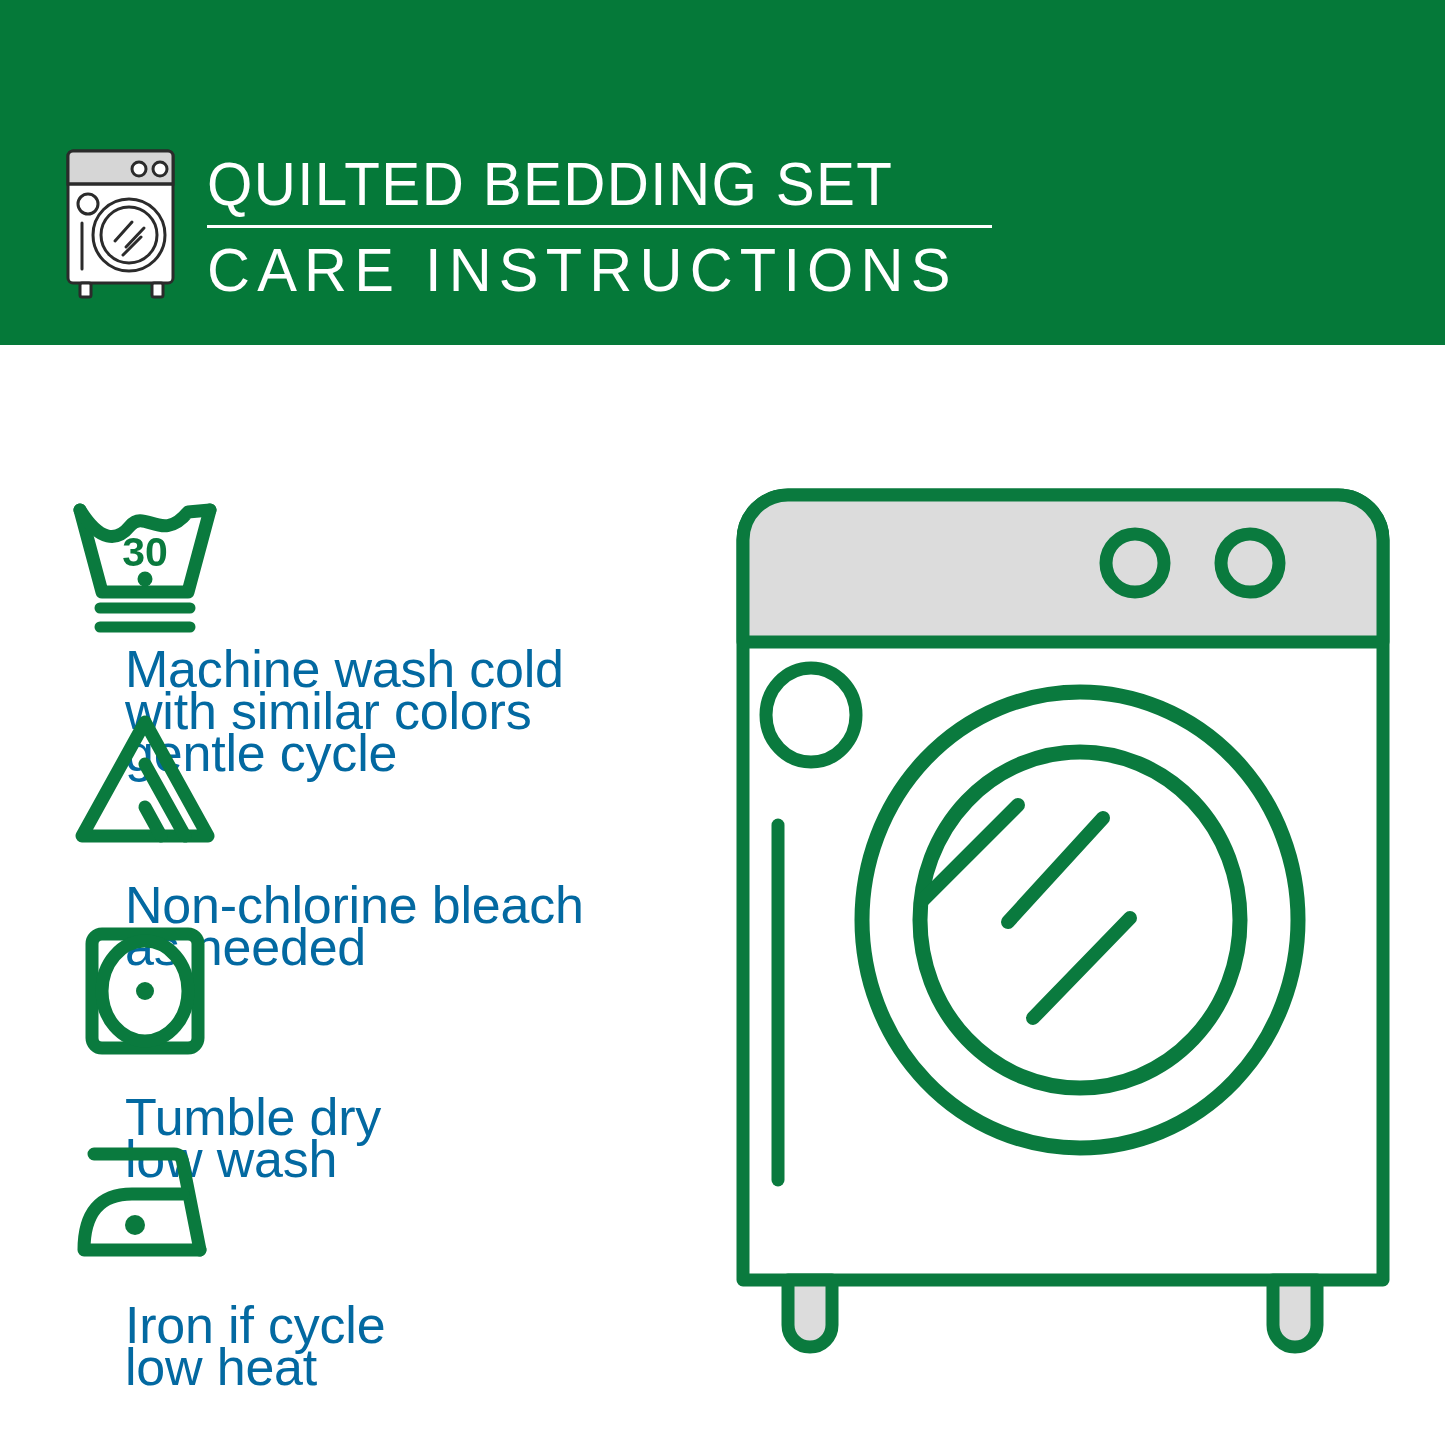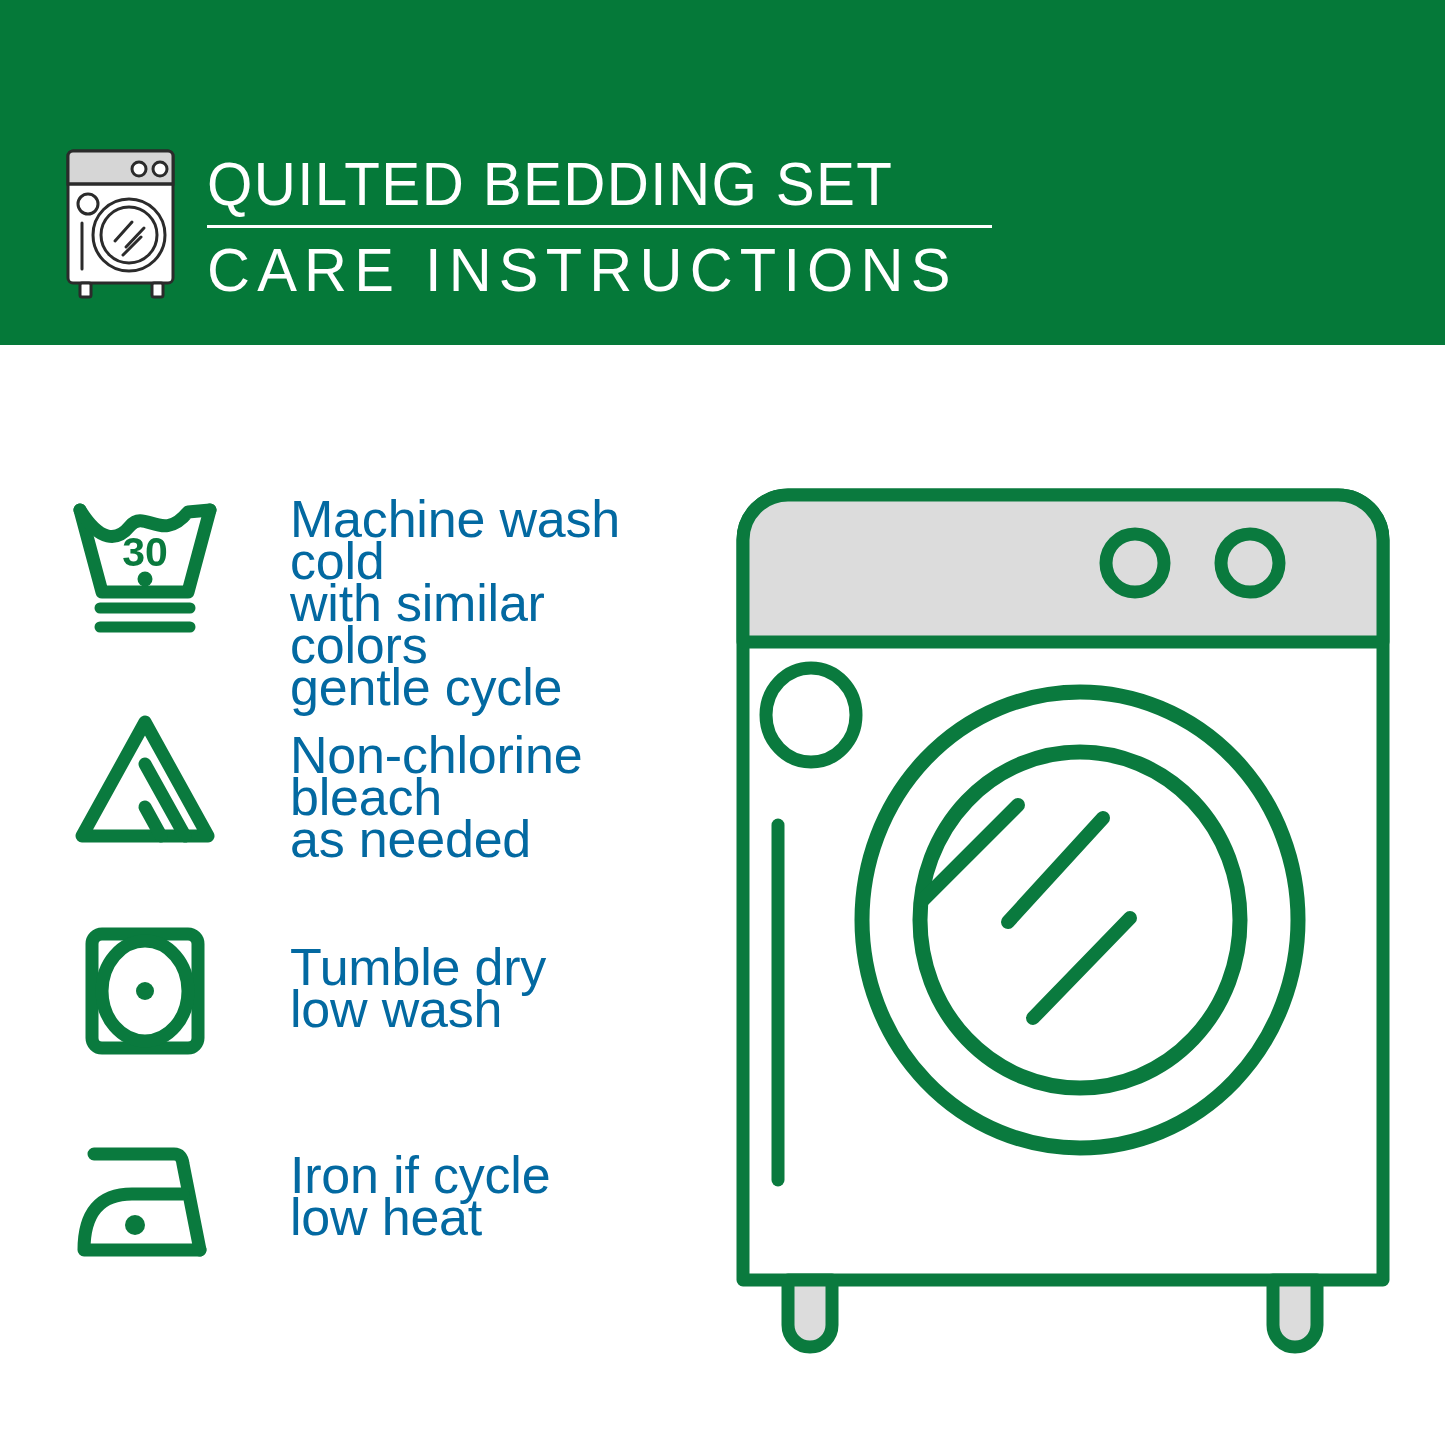--- a/index.html
+++ b/index.html
@@ -80,21 +80,21 @@
 
   
   #care-list {
     position: absolute;
     left: 70px;
     top: 492px;
     width: 620px;
   }
   .care-row {
     display: flex;
-    flex-direction: row;
+    flex-direction: column;
     align-items: flex-start;
     height: 212px;
   }
   .care-symbol {
     flex: 0 0 auto;
     width: 165px;
     height: 150px;
     display: flex;
     align-items: center;
     justify-content: flex-start;

